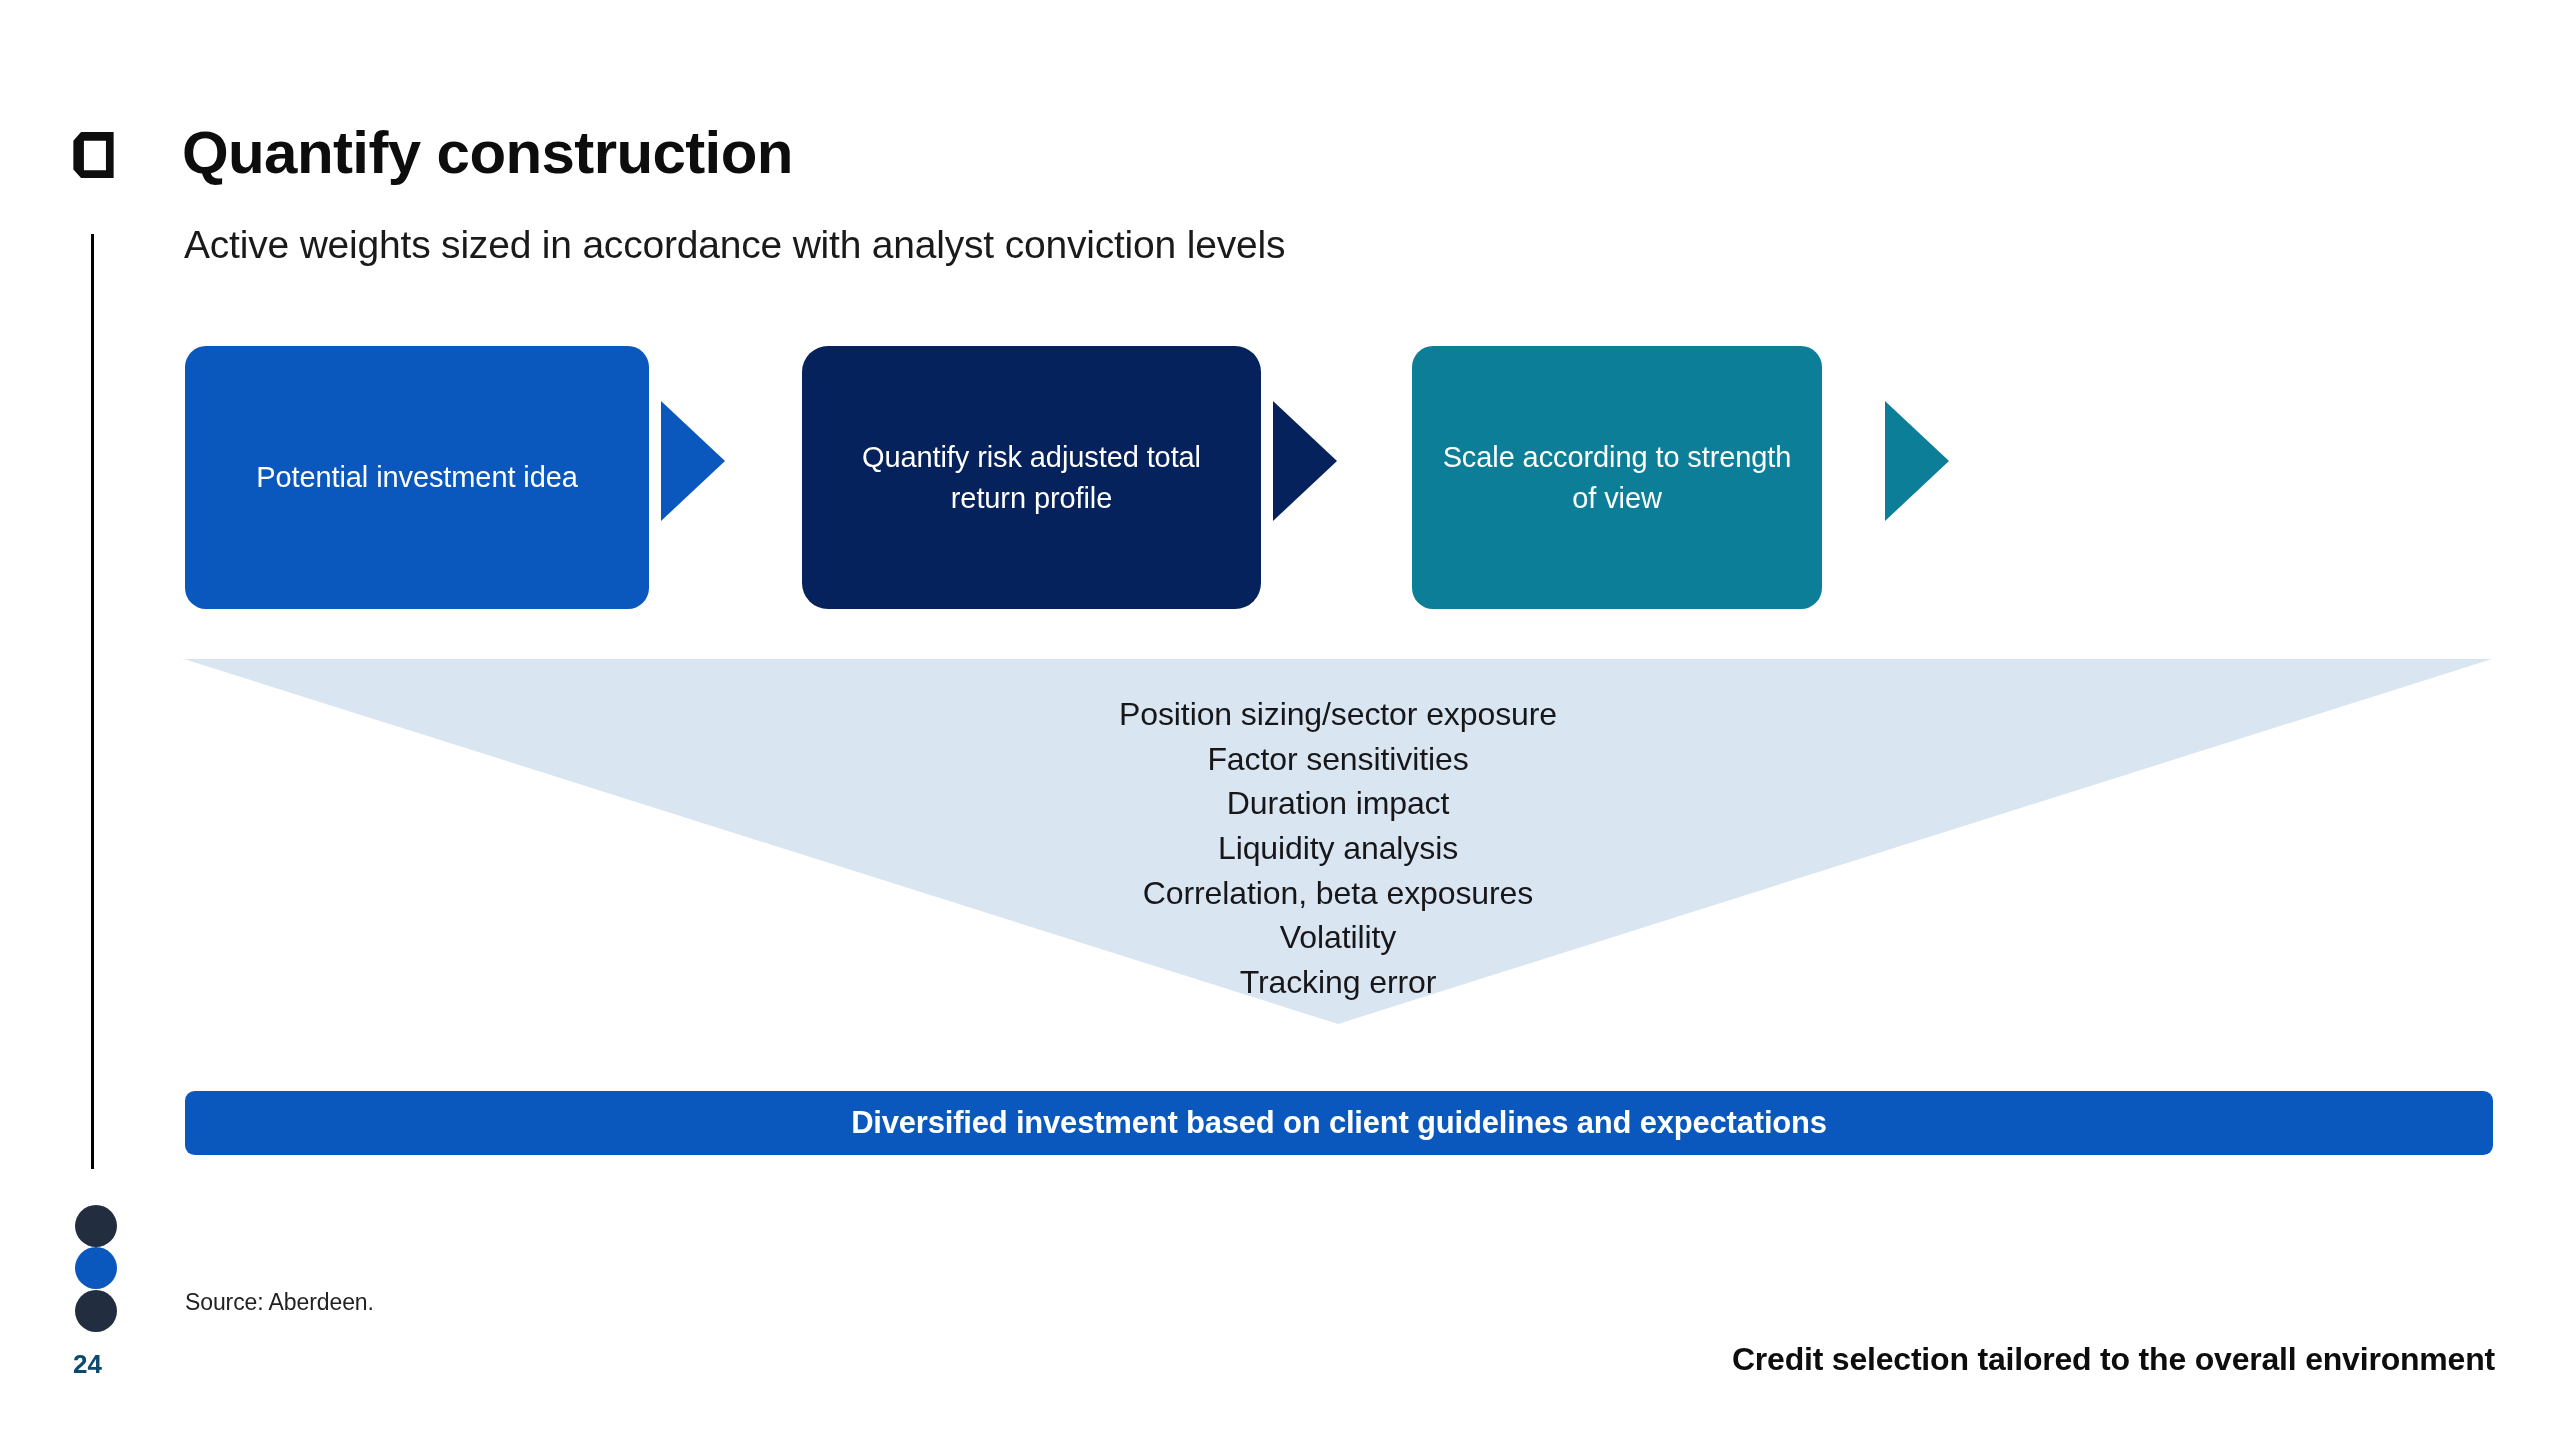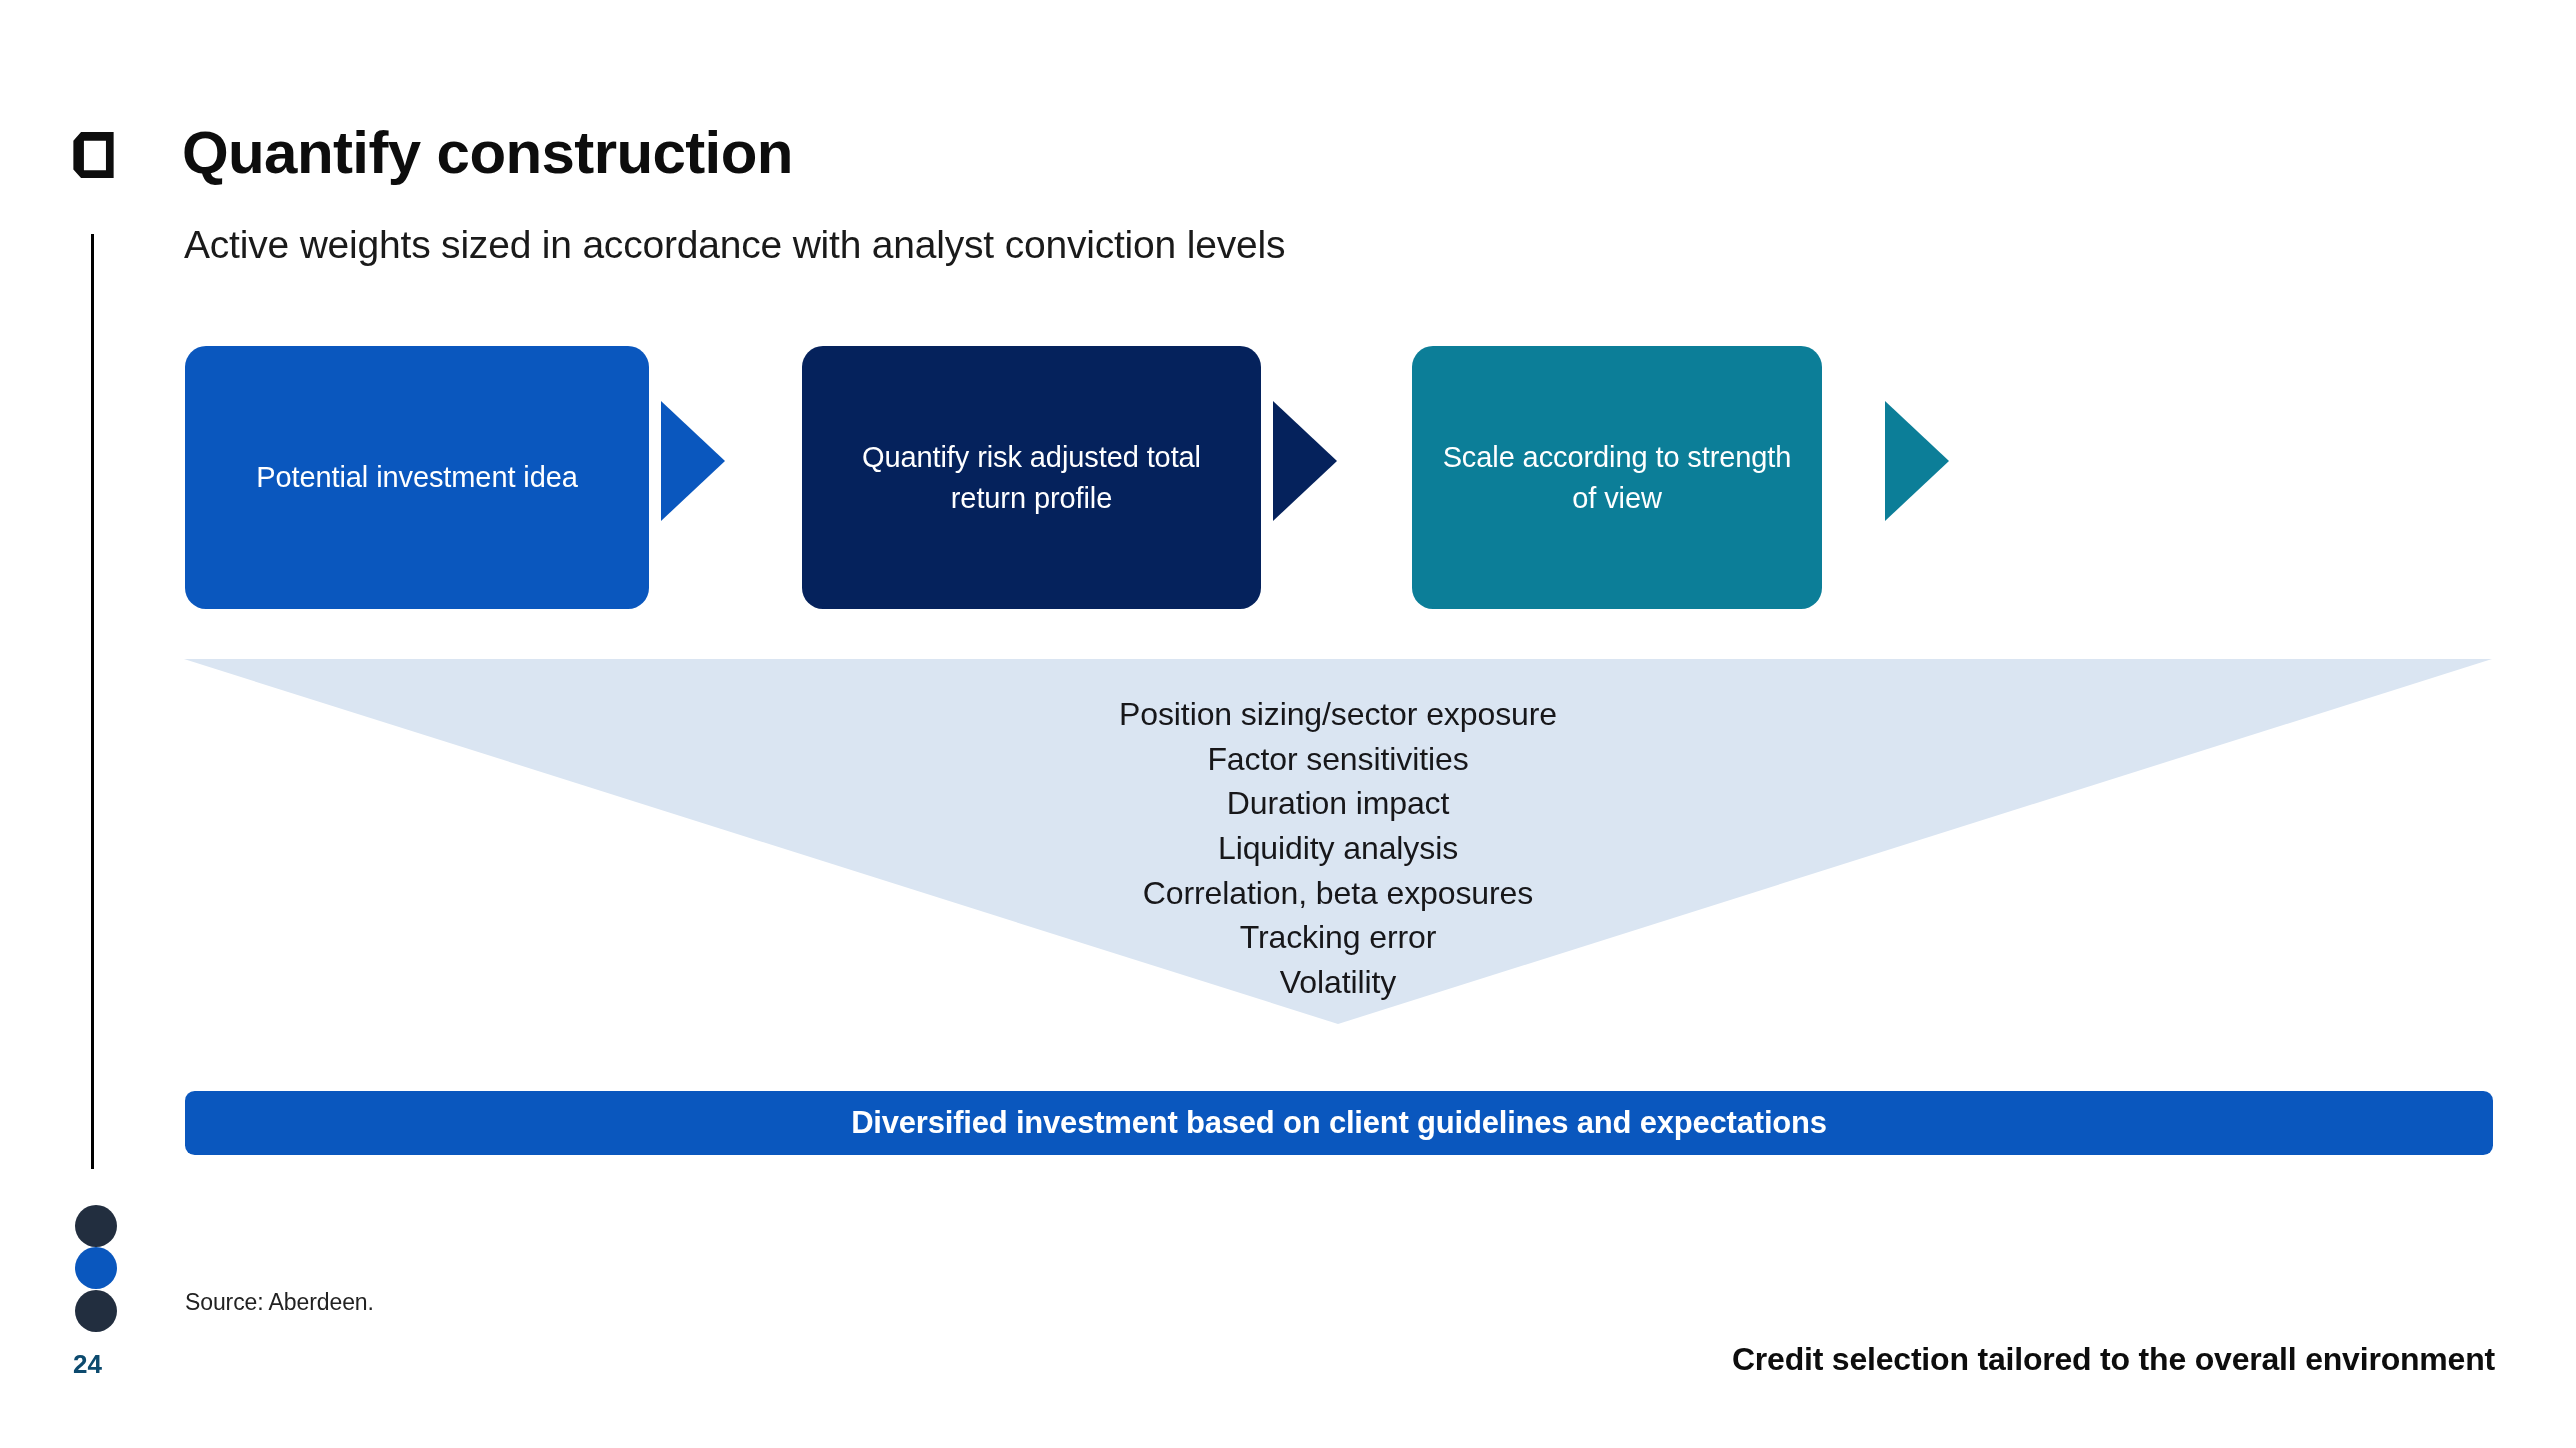--- a/index.html
+++ b/index.html
@@ -46,21 +46,21 @@
     display:flex; align-items:center; justify-content:center;
     text-align:center;
     color:#ffffff;
     font-size:29px; font-weight:400; line-height:1.38;
     letter-spacing:-0.1px;
     padding:0 25px;
   }
   .pbox-label { display:block; }
 
   .pbox-1 { left:185px;  width:464px; background:#0a57be; }
-  .pbox-2 { left:802px;  width:459px; background:#05225c; }
+  .pbox-2 { left:802px;  width:459px; background:#05225c;border-radius:26px; }
   .pbox-3 { left:1412px; width:410px; background:#0c7e98; }
   .pbox-4 { left:2024px; width:469px; background:#222e3f; border:5.8px solid #000000; }
 
   .parrow {
     position:absolute; top:401px;
     width:0; height:0;
     border-top:60px solid transparent;
     border-bottom:60px solid transparent;
   }
   .parrow-1 { left:661px;  border-left:64px solid #0a57be; }
@@ -156,22 +156,22 @@
       <polygon points="0,0 2390,0 1195,378" fill="#dae5f2"></polygon>
     </svg>
   </div>
 
   <div class="funnel-list">
     <span class="funnel-line">Position sizing/sector exposure</span>
     <span class="funnel-line">Factor sensitivities</span>
     <span class="funnel-line">Duration impact</span>
     <span class="funnel-line">Liquidity analysis</span>
     <span class="funnel-line">Correlation, beta exposures</span>
+    <span class="funnel-line">Volatility</span>
     <span class="funnel-line">Tracking error</span>
-    <span class="funnel-line">Volatility</span>
   </div>
 
   <div class="outcome-bar">
     <span>Diversified investment based on client guidelines and expectations</span>
   </div>
 
   <div class="dot-stack">
     <span class="dot dot-1"></span>
     <span class="dot dot-2"></span>
     <span class="dot dot-3"></span>

